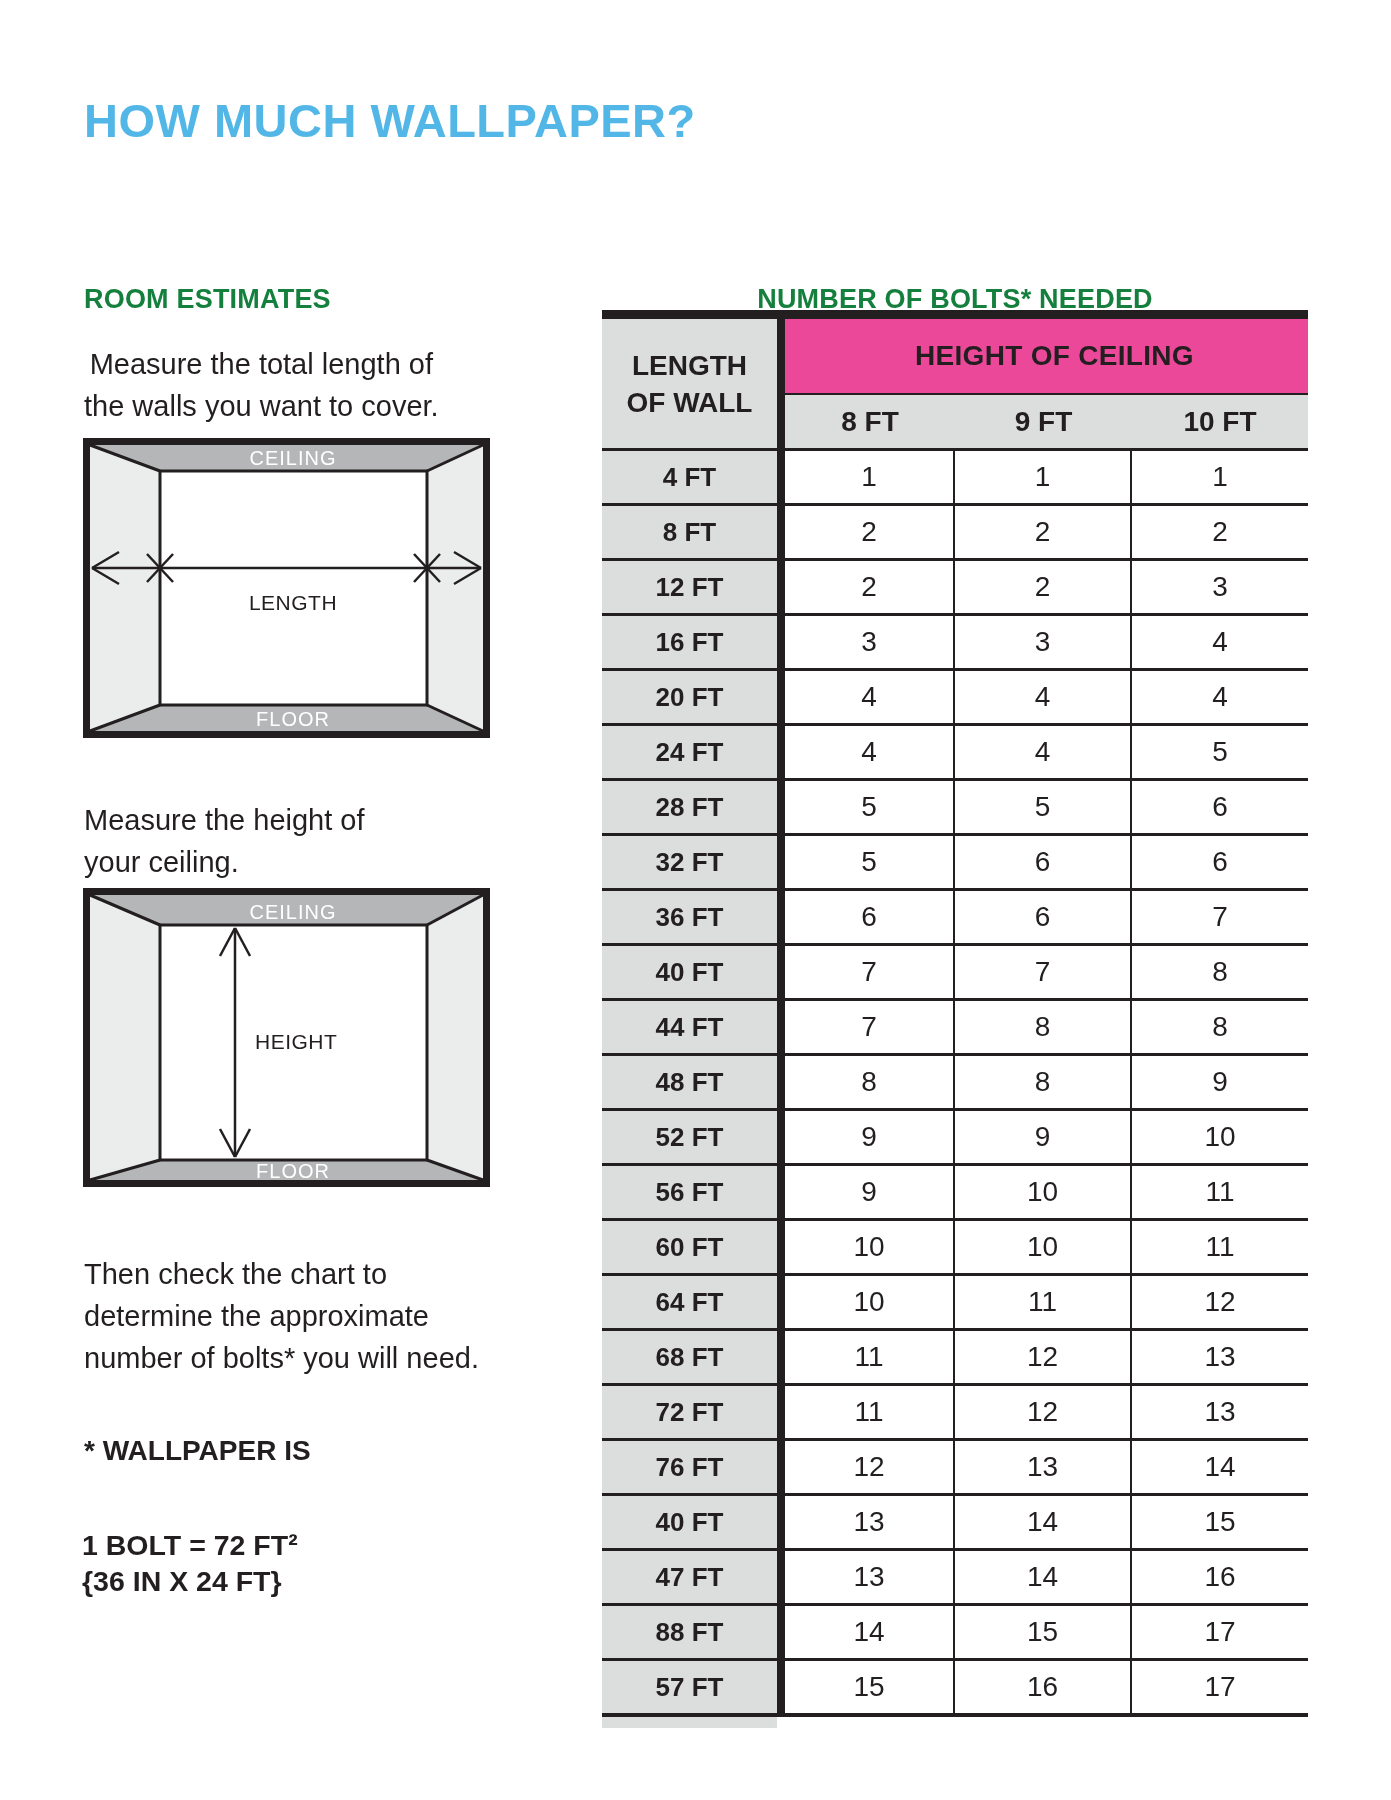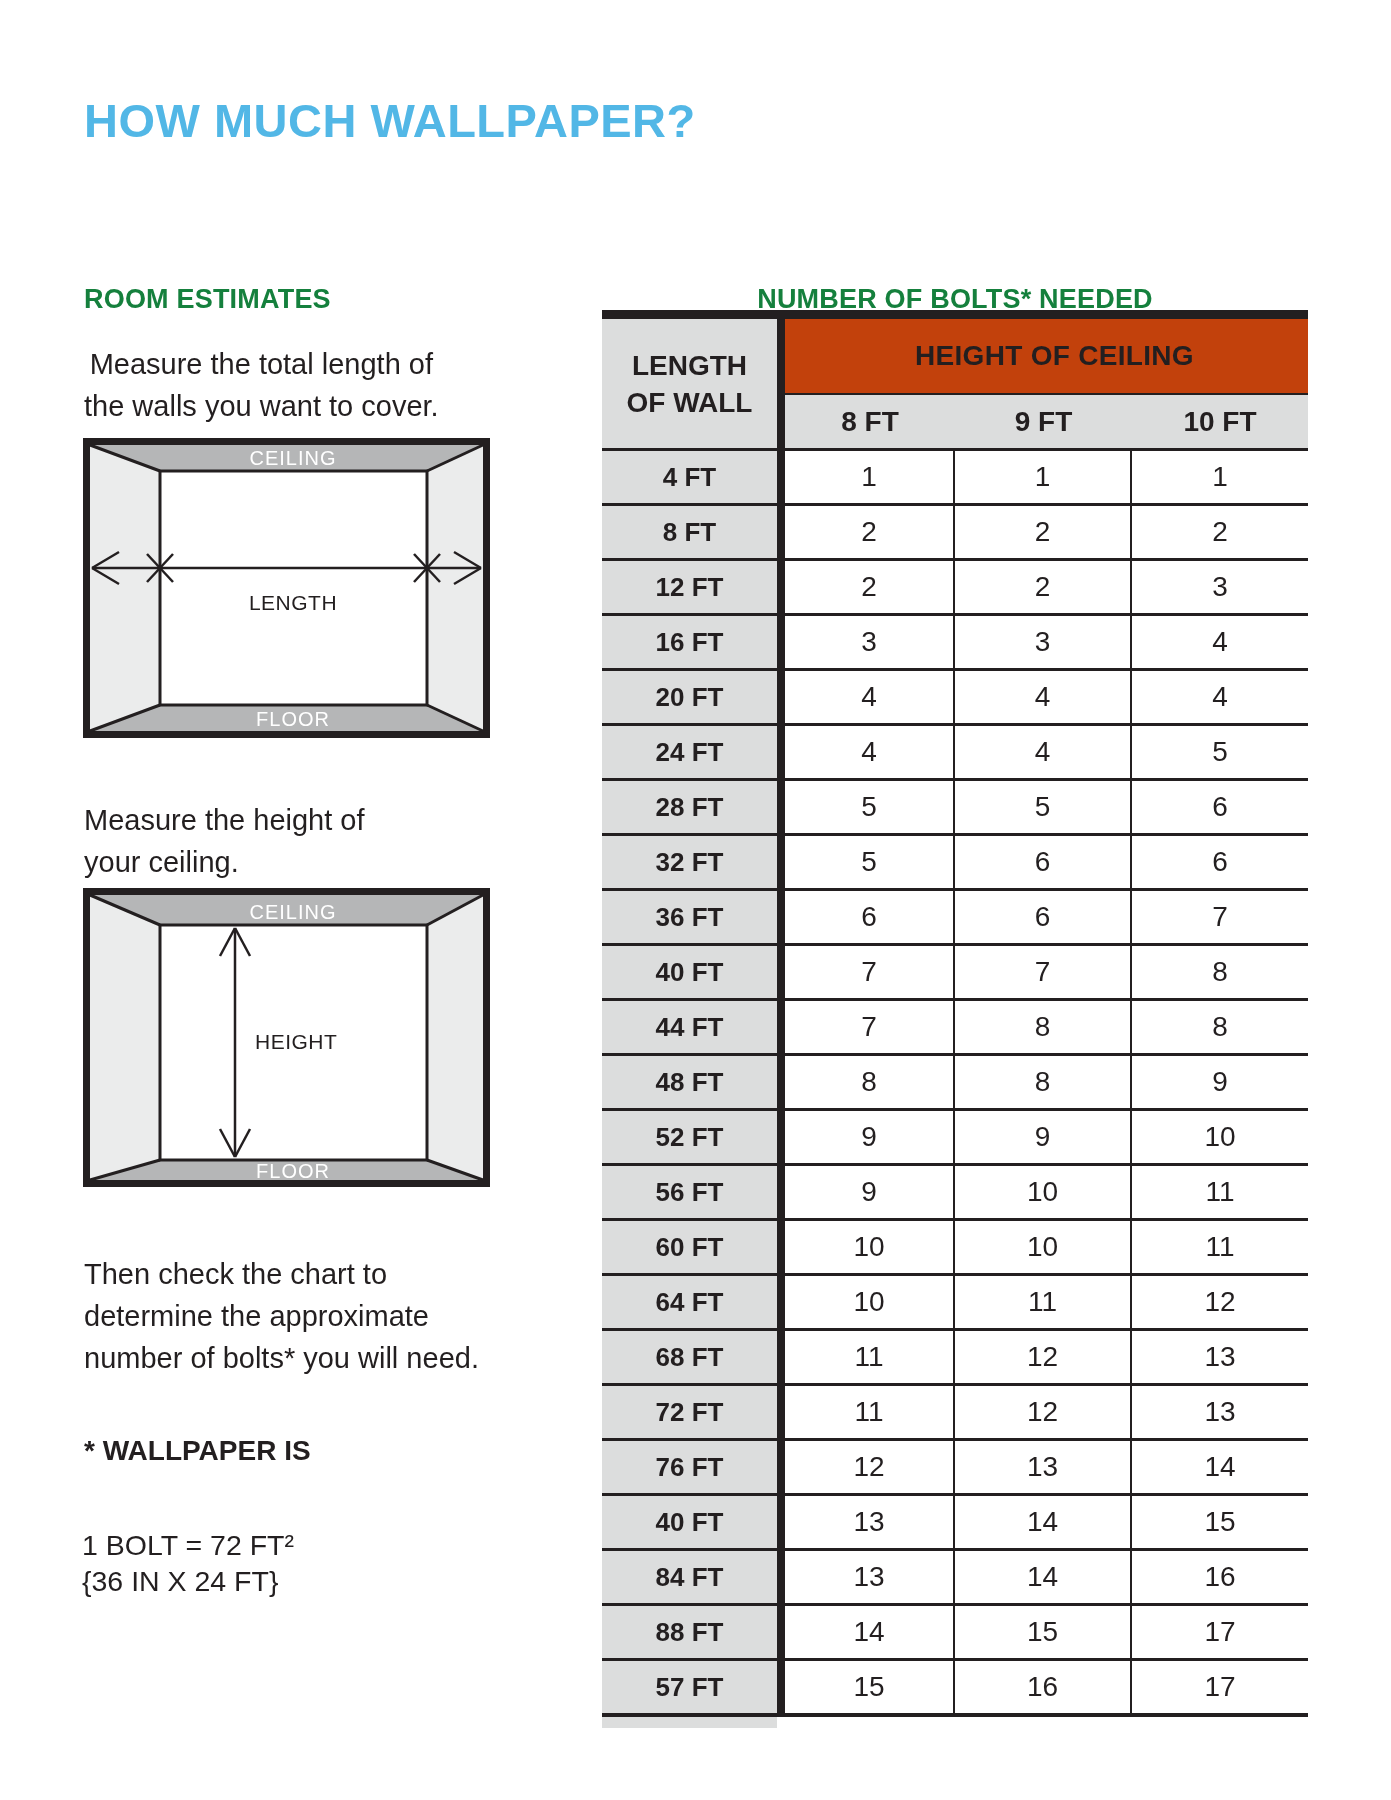--- a/index.html
+++ b/index.html
@@ -15,21 +15,21 @@
   }
   .blue-h{font-size:27px;font-weight:bold;color:#15803d;letter-spacing:.2px;}
   .room-h{left:84px;top:262px;}
   .table-h{left:602px;top:262px;width:706px;text-align:center;}
   .para{font-size:29px;line-height:42px;white-space:pre-line;}
   .para1{left:84px;top:314px;text-align:center;}
   .para2{left:84px;top:770px;}
   .para3{left:84px;top:1224px;}
   .footnote{left:84px;top:1432px;font-size:28px;font-weight:bold;line-height:37px;}
   .footnote .l2{padding-left:15px;}
-  .bolt-info{left:82px;top:1527px;font-size:28.5px;font-weight:normal;line-height:36px;}
+  .bolt-info{left:82px;top:1527px;font-size:28.5px;font-weight:bold;line-height:36px;}
 
   
   svg.diagram{display:block;position:absolute;overflow:visible;}
   .d1{left:83px;top:438px;width:407px;height:300px;}
   .d2{left:83px;top:888px;width:407px;height:299px;}
   .room-frame{fill:#ebecec;stroke:#231f20;stroke-width:7;}
   .room-ceil,.room-floor{fill:#b5b6b7;}
   .room-back{fill:#ffffff;stroke:#231f20;stroke-width:3;}
   .edge{stroke:#231f20;stroke-width:3;fill:none;}
   .meas{stroke:#231f20;stroke-width:2.5;fill:none;}
@@ -40,21 +40,21 @@
   .bolts-table{left:602px;top:310px;width:706px;}
   .t-topbar{height:9px;background:#231f20;}
   .t-header{display:grid;grid-template-columns:175px 8px 523px;border-bottom:3px solid #231f20;}
   .t-col1head{
     background:#dcdddd;height:129px;display:flex;align-items:center;justify-content:center;
     text-align:center;font-size:28px;font-weight:bold;white-space:pre-line;line-height:37px;
   }
   .t-header .t-vdiv{height:129px;}
   .t-righthead{display:flex;flex-direction:column;}
   .t-group{
-    background:#c2410c;height:74px;display:flex;align-items:center;justify-content:center;
+    background:#ec4899;height:74px;display:flex;align-items:center;justify-content:center;
     font-size:28px;font-weight:bold;letter-spacing:.3px;padding-left:16px;
   }
   .t-hline{height:2px;background:#231f20;}
   .t-subrow{background:#dcdddd;height:53px;display:flex;}
   .t-subrow span{display:flex;align-items:center;justify-content:center;font-size:28px;font-weight:bold;}
   .t-sub1{width:170px;} .t-sub2{width:177px;} .t-sub3{width:176px;}
   .t-row{
     display:grid;grid-template-columns:175px 8px 168px 2px 175px 2px 176px;
     height:52px;border-bottom:3px solid #231f20;
   }
@@ -353,21 +353,21 @@
     <div class="t-label">40 FT</div>
     <div class="t-vdiv"></div>
     <div class="t-val">13</div>
     <div class="t-vdiv"></div>
     <div class="t-val">14</div>
     <div class="t-vdiv"></div>
     <div class="t-val">15</div>
   </div>
 
   <div class="t-row">
-    <div class="t-label">84 FT</div>
+    <div class="t-label">47 FT</div>
     <div class="t-vdiv"></div>
     <div class="t-val">13</div>
     <div class="t-vdiv"></div>
     <div class="t-val">14</div>
     <div class="t-vdiv"></div>
     <div class="t-val">16</div>
   </div>
 
   <div class="t-row">
     <div class="t-label">88 FT</div>

